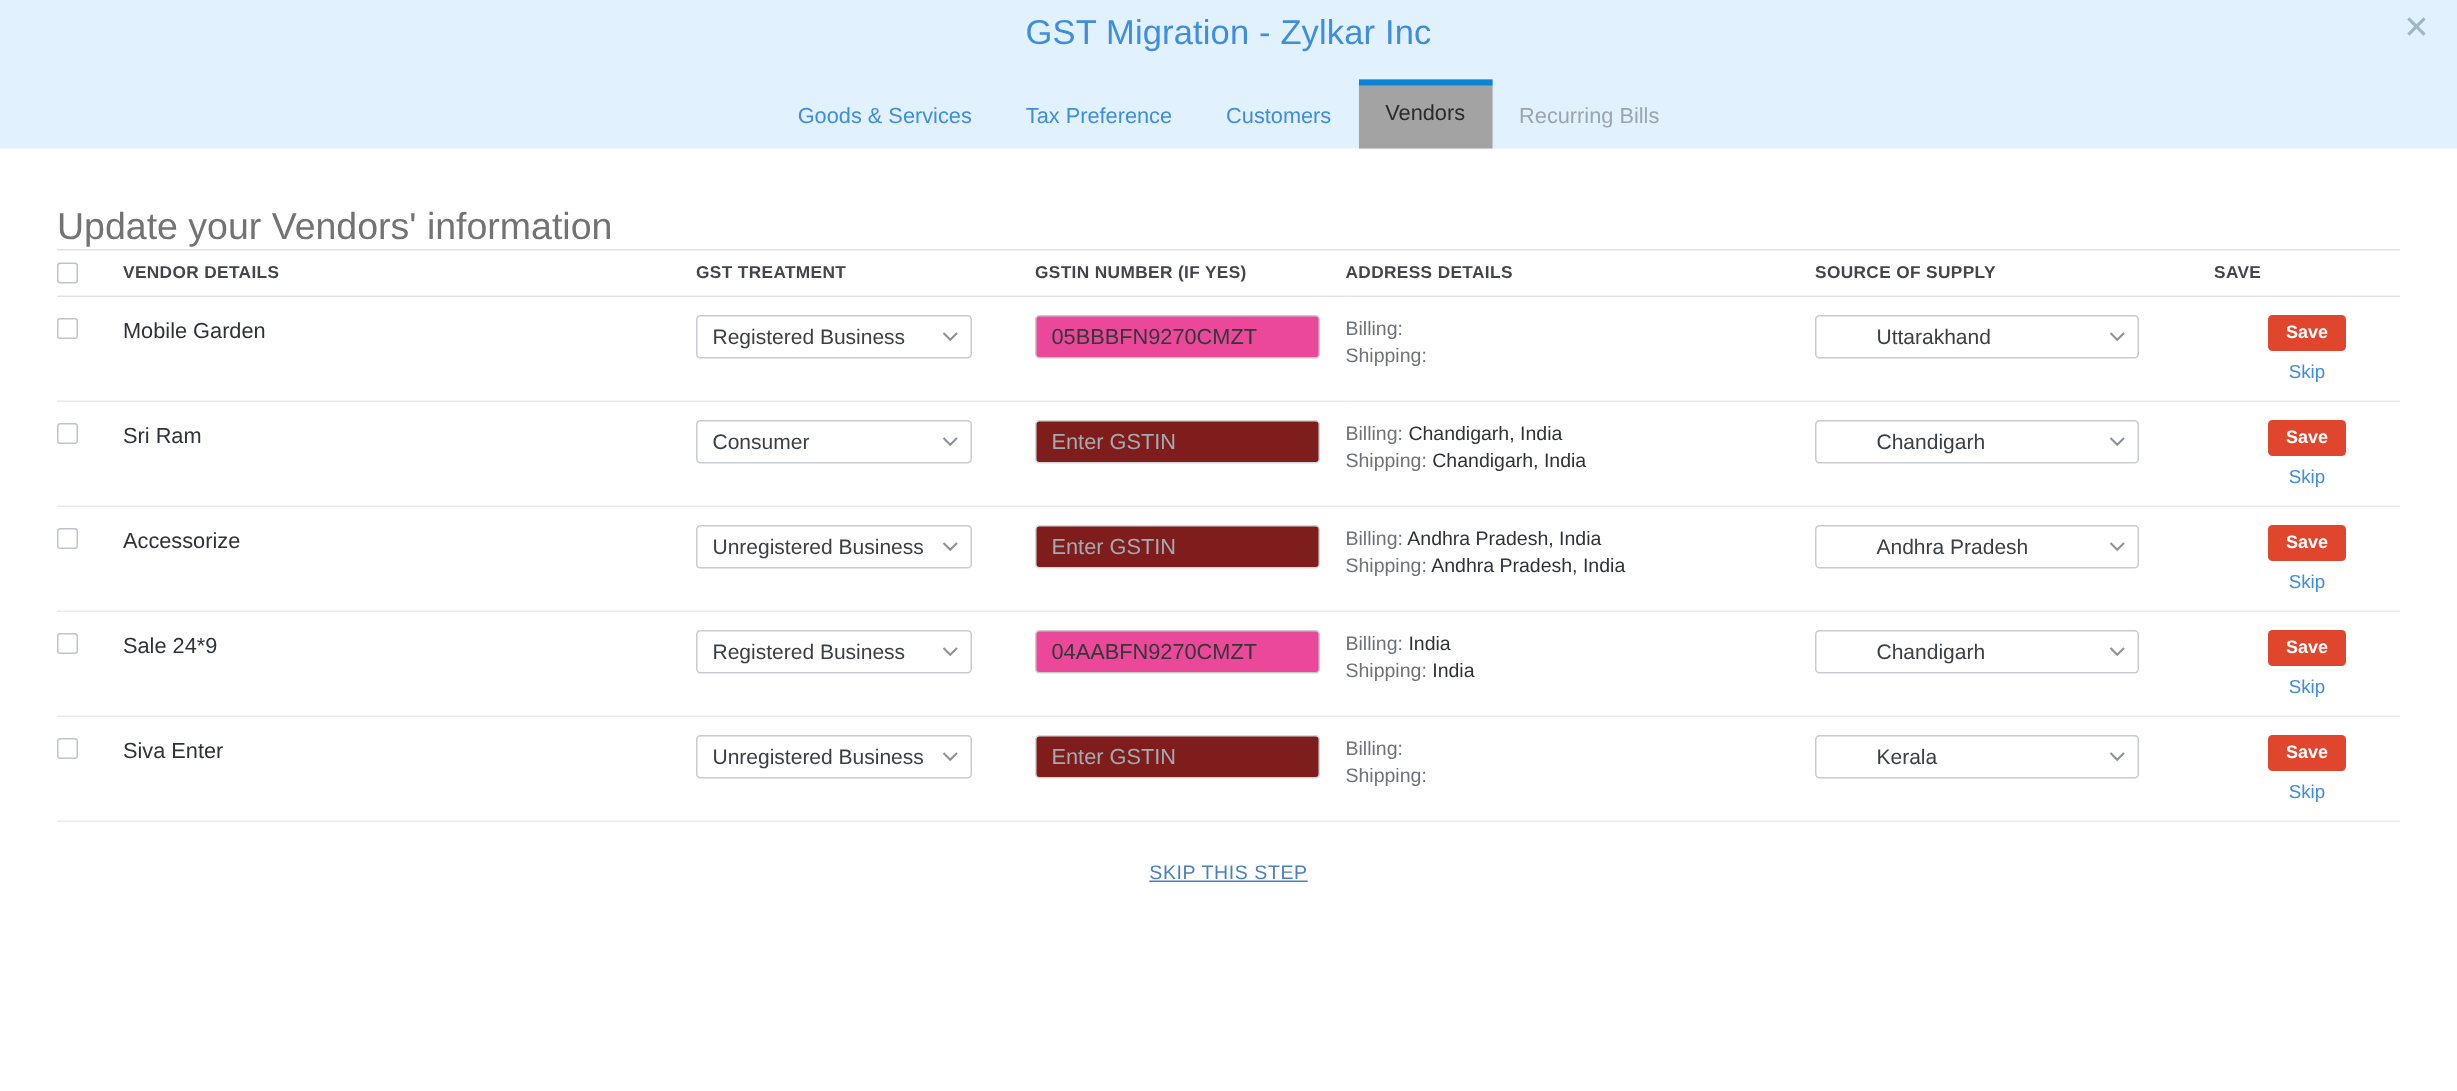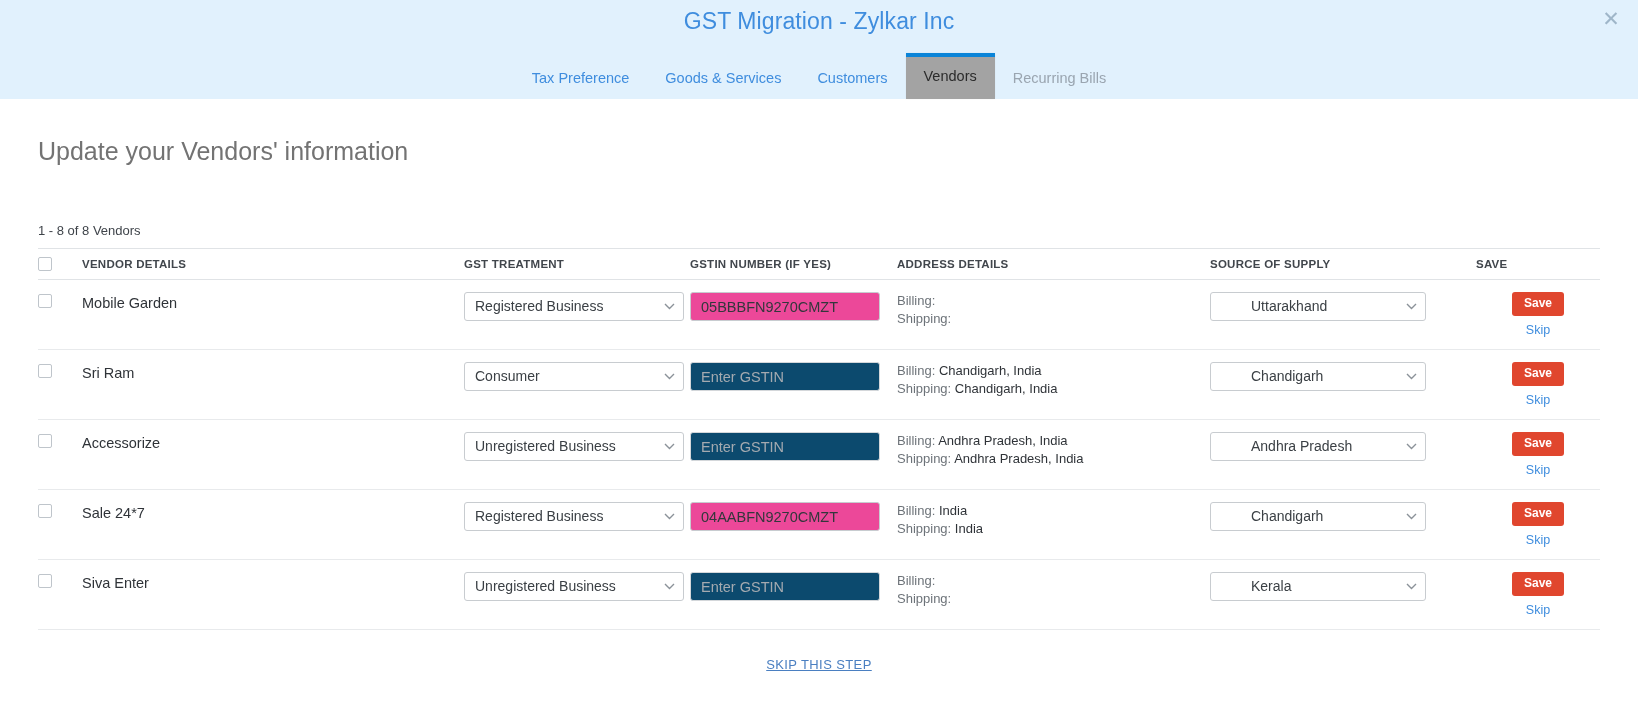--- a/index.html
+++ b/index.html
@@ -188,42 +188,42 @@
   .select .chev {
     position: absolute;
     right: 8px;
     top: 0;
     height: 100%;
     display: flex;
     align-items: center;
     color: #8b9299;
     pointer-events: none;
   }
-  .select-gst { width: 220px; }
+  .select-gst { width: 184px; }
   .select-src { width: 216px; padding-left: 40px; }
   td.cell-gst, td.cell-source { padding-top: 11px; }
   td.cell-source { padding-left: 10px; }
 
   
   .txt {
     width: 190px;
     height: 29px;
     line-height: 27px;
     box-sizing: border-box;
     border: 1px solid #c8ccd0;
     border-radius: 3px;
     background: #ec4899;
     font-size: 14.5px;
     color: #33373c;
     padding: 0 10px;
     font-family: "Liberation Sans", sans-serif;
     outline: none;
   }
   .txt:disabled, .txt.disabled {
-    background: #0c4a6e;
+    background: #7f1d1d;
     border-color: #d4d7da;
     color: #9aa0a6;
   }
   .txt::placeholder { color: #a4aab0; }
   td.cell-gstin { padding-top: 12px; }
 
   
   .addr-line {
     font-size: 13px;
     line-height: 18px;
@@ -271,42 +271,41 @@
 </style>
 </head>
 <body>
 
 <div class="banner">
   <div class="banner-title">GST Migration - Zylkar Inc</div>
   <div class="close-icon">✕</div>
 
   <div class="tabs">
     <div class="tab">
-      <span>Tax Preference</span>
+      <span>Goods &amp; Services</span>
     </div>
     <div class="tab">
-      <span>Goods &amp; Services</span>
+      <span>Tax Preference</span>
     </div>
     <div class="tab">
       <span>Customers</span>
     </div>
     <div class="tab active">
       <span>Vendors</span>
     </div>
     <div class="tab disabled">
       <span>Recurring Bills</span>
     </div>
   </div>
 </div>
 
 <div class="content">
 
   <h1 class="page-heading">Update your Vendors' information</h1>
 
-  <div class="record-count">1 - 8 of 8 Vendors</div>
 
   <table class="vendors">
     <colgroup>
       <col class="col-check">
         <col class="col-vendor">
         <col class="col-gst">
       <col class="col-gstin">
         <col class="col-address">
         <col class="col-source">
         <col class="col-save">
@@ -399,21 +398,21 @@
                 <svg width="11" height="7" viewBox="0 0 11 7">
                   <path d="M1 1 L5.5 5.5 L10 1" fill="none" stroke="#8b9299" stroke-width="1.4"></path>
                 </svg>
               </span></div>
           </td>
           <td class="cell-save"><button class="save-btn">Save</button><a class="skip-link">Skip</a></td>
         </tr>
         <tr>
           <td class="cell-check"><span class="cbx"></span></td>
           <td class="cell-vendor">
-            <div class="vendor-name">Sale 24*7</div>
+            <div class="vendor-name">Sale 24*9</div>
           </td>
           <td class="cell-gst">
             <div class="select select-gst"><span>Registered Business</span><span class="chev">
                 <svg width="11" height="7" viewBox="0 0 11 7">
                   <path d="M1 1 L5.5 5.5 L10 1" fill="none" stroke="#8b9299" stroke-width="1.4"></path>
                 </svg>
               </span></div>
           </td>
           <td class="cell-gstin"><input class="txt" type="text" placeholder="Enter GSTIN" value="04AABFN9270CMZT" style=""></td>
           <td class="cell-address">

